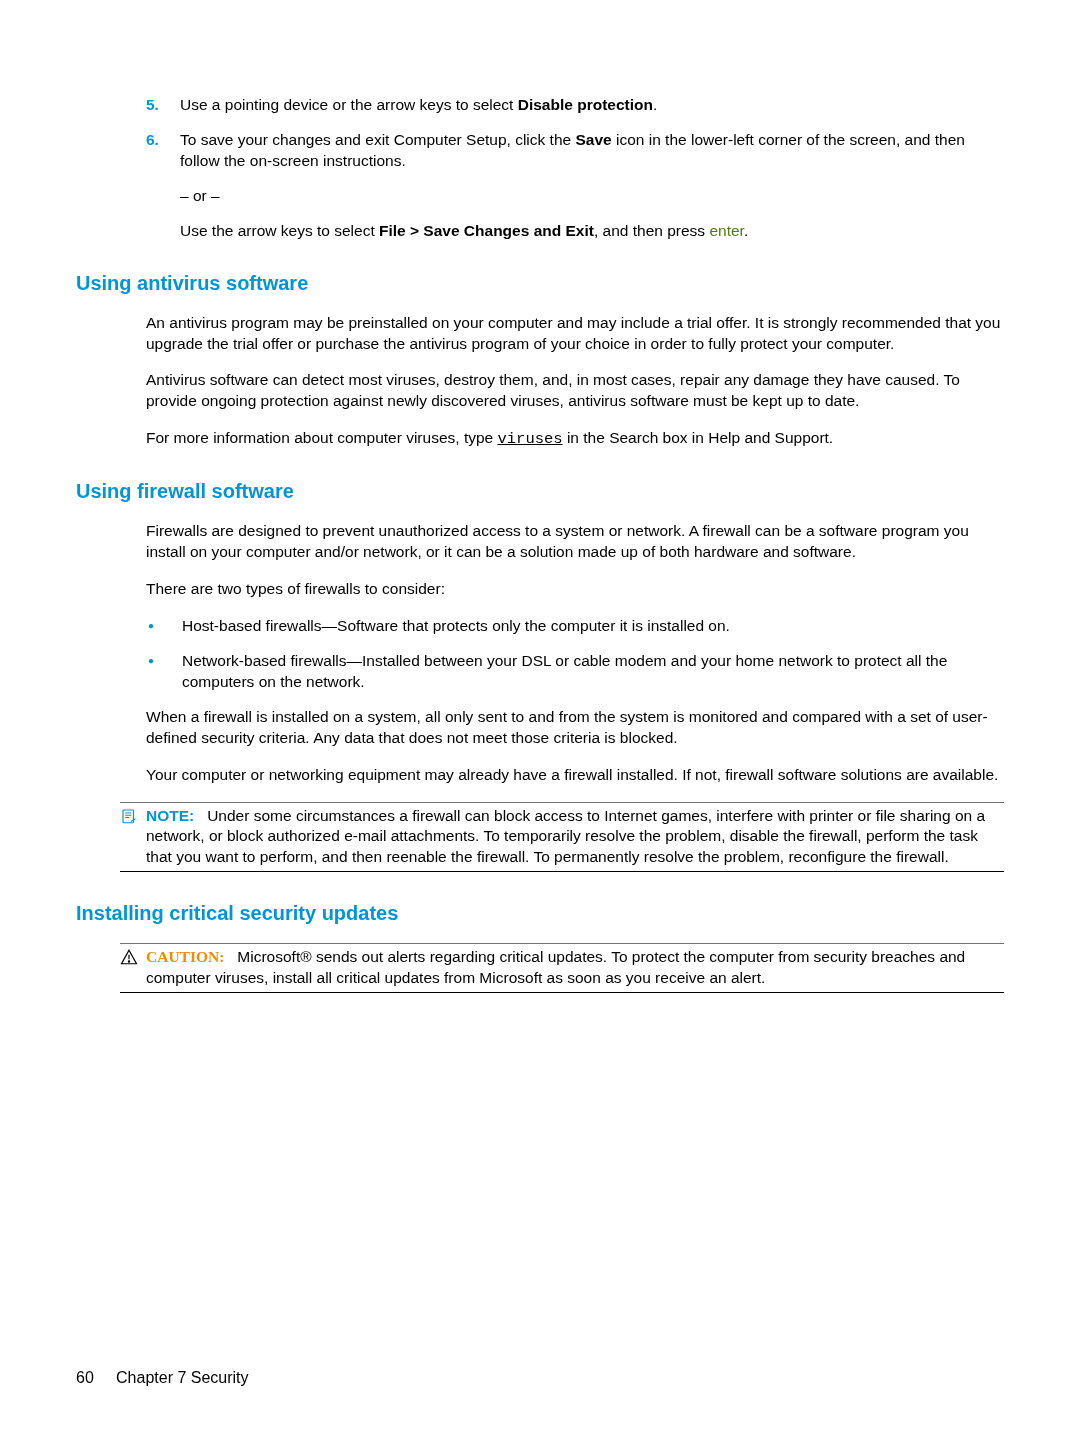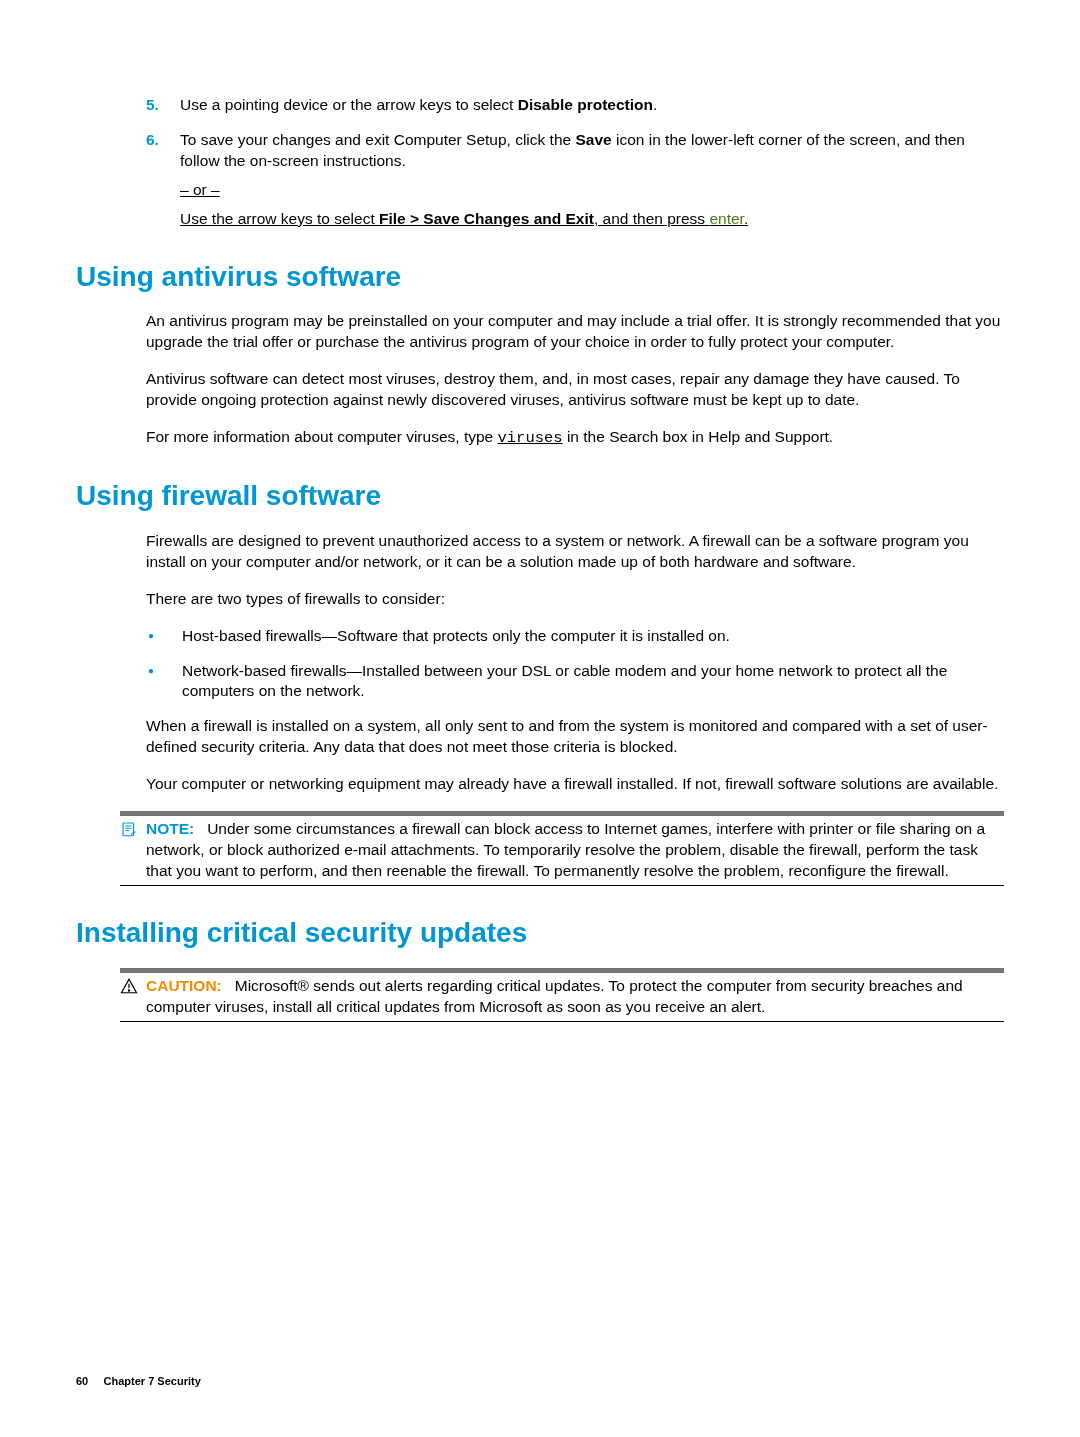--- a/index.html
+++ b/index.html
@@ -28,27 +28,26 @@
   .ol-num {
     color: #0096D6;
     font-weight: bold;
     width: 34px;
     flex: none;
   }
   .ol-body {
     flex: 1;
   }
   .ol-sub {
-    margin-top: 8px;
-    text-decoration: underline;
+    margin-top: 14px;
   }
   h2 {
     color: #0096D6;
     font-weight: bold;
-    font-size: 28px;
+    font-size: 20px;
     margin: 28px 0 16px 0;
   }
   .body-text {
     margin-left: 70px;
     margin-bottom: 16px;
   }
   .bullets {
     margin-left: 70px;
   }
   .bullet {
@@ -59,21 +58,21 @@
     color: #0096D6;
     width: 34px;
     flex: none;
     font-size: 10px;
     line-height: 20px;
     text-align: left;
     padding-left: 2px;
   }
   .callout {
     margin-left: 44px;
-    border-top: 5px solid #737373;
+    border-top: 1px solid #737373;
     border-bottom: 1px solid #000;
     padding: 3px 0;
     margin-bottom: 20px;
   }
   .callout-inner {
     display: flex;
     align-items: flex-start;
   }
   .callout-icon {
     width: 26px;
@@ -83,30 +82,30 @@
   .callout-icon svg {
     width: 18px;
     height: 18px;
   }
   .callout-label {
     font-weight: bold;
     color: #0096D6;
   }
   .callout-label.caution {
     color: #f38b00;
+    font-family: Liberation Serif, serif;
   }
   .callout-body {
     flex: 1;
   }
   .footer {
     position: absolute;
     bottom: 48px;
     left: 76px;
-    font-size: 11px;
-    font-weight: bold;
+    font-size: 16px;
   }
   b { font-weight: bold; }
   .key { color: #4d7c0f; }
   .mono { font-family: "Courier New", Courier, monospace; text-decoration: underline; }
 </style>
 </head>
 <body>
 
 <div class="page">
 

